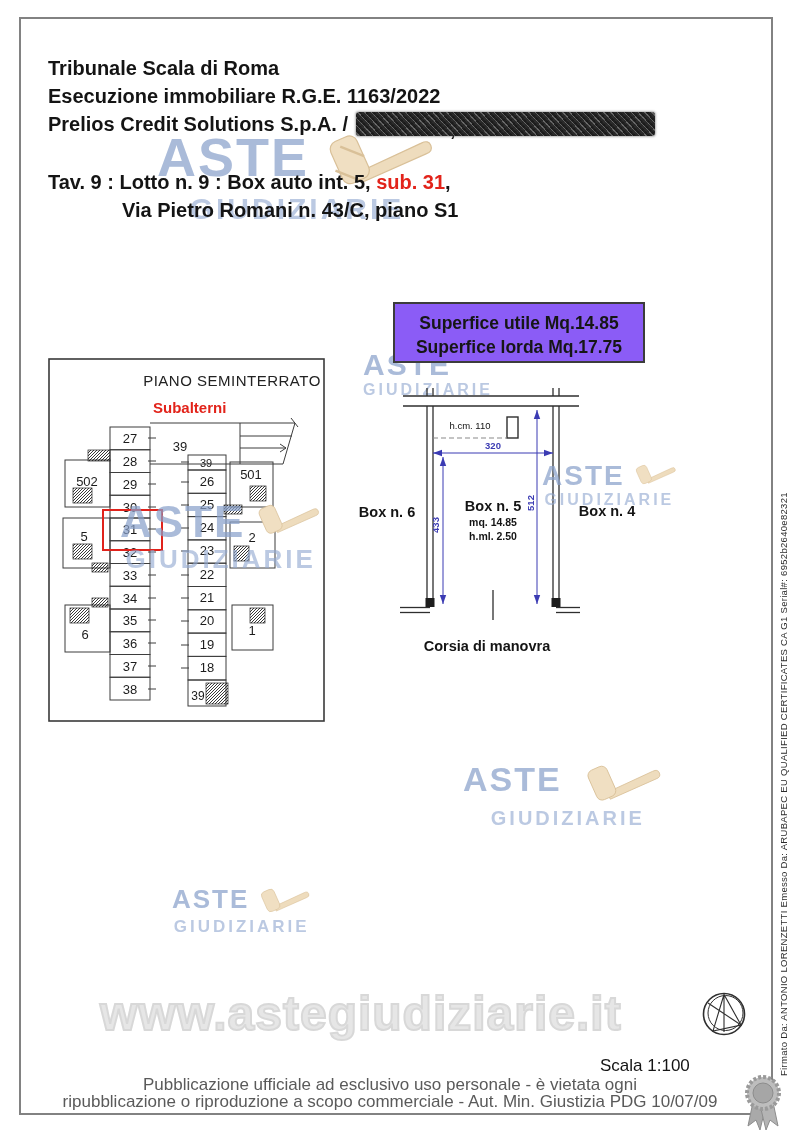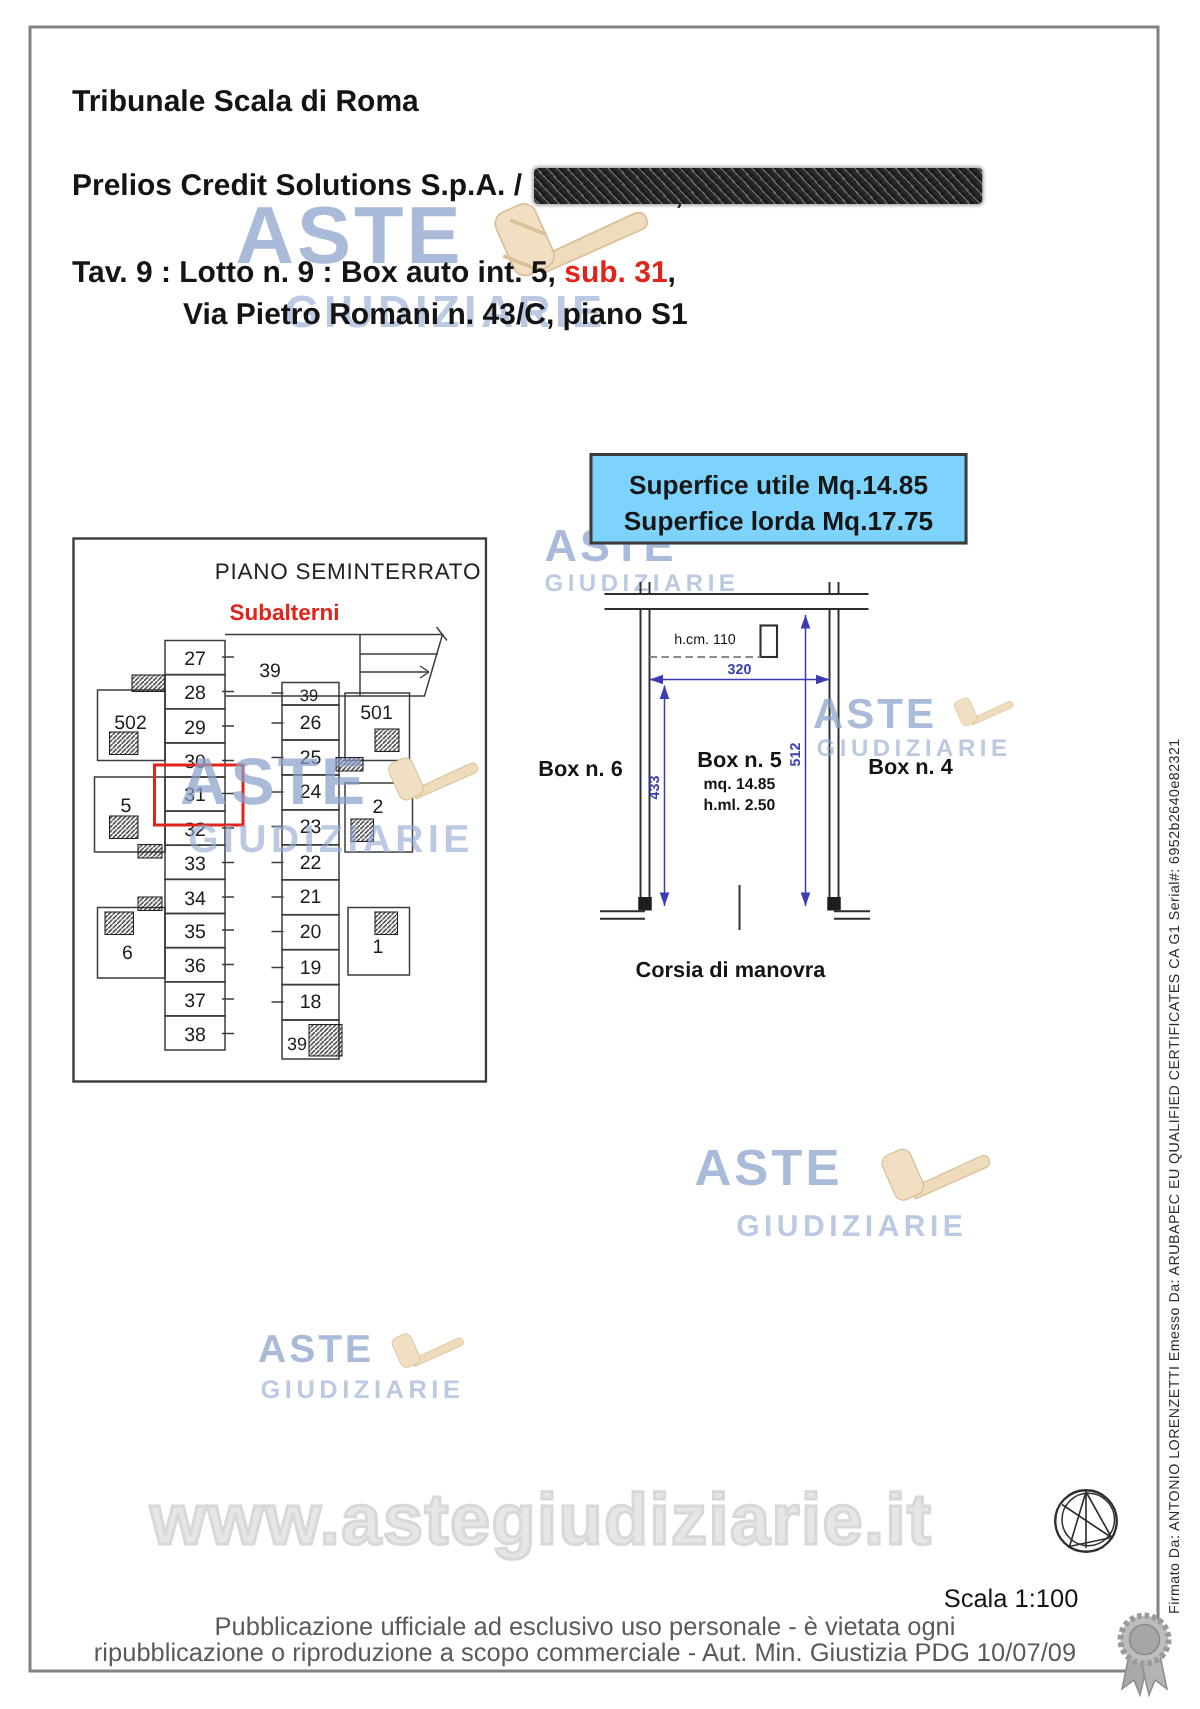--- a/index.html
+++ b/index.html
@@ -19,33 +19,33 @@
   .redact-comma{position:absolute;left:450px;top:118px;font-size:20px;font-weight:bold;z-index:1;}
   .red{color:#e2231a;}
   
   .wm{position:absolute;z-index:1;line-height:1;white-space:nowrap;pointer-events:none;text-align:center;}
   .wm .row{display:flex;align-items:flex-start;}
   .wm .aste{font-weight:bold;color:rgba(137,161,203,.72);letter-spacing:2px;}
   .wm .giud{font-weight:700;color:rgba(146,168,208,.62);letter-spacing:3px;margin-top:2px;}
   .wm svg{margin-left:6px;}
   .wm-over{z-index:3;}
   
-  .surface{position:absolute;left:393px;top:302px;width:252px;height:61px;background:#7dd3fc;
+  .surface{position:absolute;left:393px;top:302px;width:252px;height:61px;background:#8b5cf6;
            border:2px solid #3c3c3c;z-index:4;text-align:center;padding-top:7px;box-sizing:border-box;}
   .surface div{font-size:17.5px;font-weight:bold;line-height:24px;color:#161616;}
   
   .plan{position:absolute;left:48px;top:358px;z-index:2;}
   .detail{position:absolute;left:350px;top:385px;z-index:2;}
   svg text{font-family:"Liberation Sans",sans-serif;}
   
   .urlwm{position:absolute;left:100px;top:986px;z-index:1;font-size:48px;font-weight:bold;
          letter-spacing:1px;color:rgba(255,255,255,.15);-webkit-text-stroke:2px #d8d8d8;
          text-shadow:0 0 1px #e2e2e2;white-space:nowrap;}
   .compass{position:absolute;left:698px;top:991px;z-index:2;}
-  .scala{position:absolute;left:600px;top:1056px;width:148px;text-align:center;
+  .scala{position:absolute;left:600px;top:1056px;width:148px;text-align:left;
          font-size:17px;color:#141414;z-index:2;}
   .footer{position:absolute;left:60px;top:1076px;width:660px;text-align:center;
           font-size:17px;line-height:17px;color:#5a5a5a;z-index:2;}
   .signature{position:absolute;left:778px;top:8px;height:1068px;width:16px;z-index:2;
              writing-mode:vertical-rl;transform:rotate(180deg);font-size:9.5px;color:#2b2b2b;
              letter-spacing:.3px;white-space:nowrap;}
   .seal{position:absolute;left:740px;top:1072px;z-index:3;}
 </style>
 </head>
 <body>
@@ -60,20 +60,21 @@
         <path d="M34,36 L88,11 q6,-3 8,2 q2,5 -4,7 L38,44 Z" fill="#eedcbd" stroke="#d9c098" stroke-width="1"></path>
         <rect x="16" y="6" width="24" height="38" rx="7" transform="rotate(-24 28 25)" fill="#f0dfc2" stroke="#d9c098" stroke-width="1"></rect>
         <line x1="20" y1="14" x2="40" y2="22" stroke="#d9c098" stroke-width="2"></line>
         <line x1="16" y1="34" x2="36" y2="42" stroke="#d9c098" stroke-width="2"></line>
       </svg>
     </div>
     <div class="giud" style="font-size:30px">GIUDIZIARIE</div>
   </div>
 
   <div class="hline" style="top:57px">Tribunale Scala di Roma</div>
+  <div class="hline" style="top:85px">Esecuzione immobiliare R.G.E.  1163/2022</div>
   <div class="hline" style="top:113px">Prelios Credit Solutions S.p.A. /</div>
   <div class="redact-comma">,</div>
   <div class="redact"></div>
   <div class="hline" style="top:171px"><span>Tav. 9 : Lotto n. 9 : Box auto int. 5, </span><span class="red">sub. 31</span><span>,</span></div>
   <div class="hline" style="top:199px;left:122px">Via Pietro Romani n. 43/C, piano S1</div>
 
   <div class="wm" style="left:363px;top:350px">
     <div class="row">
         <span class="aste" style="font-size:30px">ASTE</span>
       </div>

